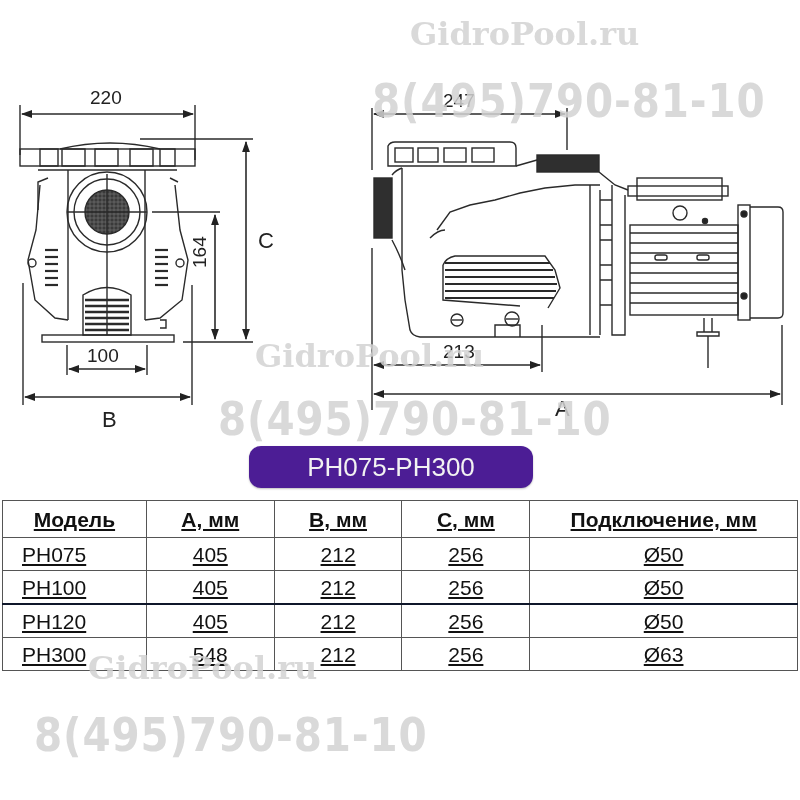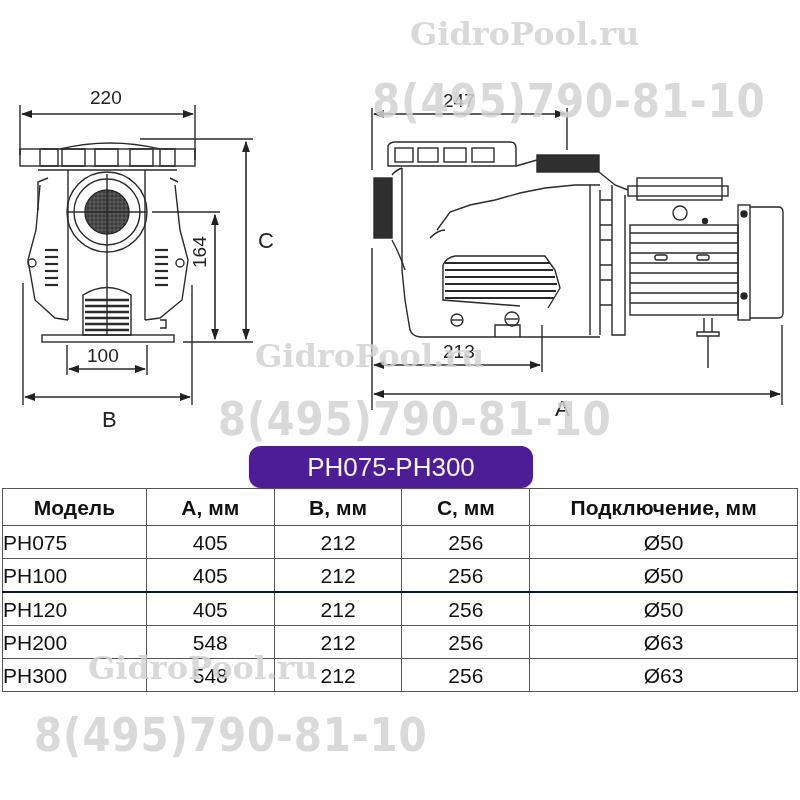--- a/index.html
+++ b/index.html
@@ -4,25 +4,25 @@
 <style>
   html, body { margin: 0; padding: 0; }
   body { width: 800px; height: 800px; background: #ffffff; position: relative; overflow: hidden; font-family: "Liberation Sans", sans-serif; color: #111; }
   svg.draw { position: absolute; left: 0; top: 0; }
   .dim-label { position: absolute; font-family: "Liberation Sans", sans-serif; font-size: 19px; color: #222; line-height: 1; }
   .letter-label { position: absolute; font-family: "Liberation Sans", sans-serif; font-size: 22px; color: #222; line-height: 1; }
   .watermark { position: absolute; font-family: "DejaVu Serif", serif; font-weight: bold; color: #d3d3d3; opacity: 0.85; white-space: nowrap; line-height: 1; pointer-events: none; }
   .wm-site { font-size: 32px; letter-spacing: 0px; }
   .wm-phone { font-family: "DejaVu Sans", sans-serif; font-size: 46px; font-weight: bold; letter-spacing: 1px; transform: scaleX(0.88); transform-origin: left top; }
   .series-badge { position: absolute; left: 249px; top: 446px; width: 284px; height: 42px; background: #4c1d95; border-radius: 12px; color: #f2f2f2; font-family: "Liberation Sans", sans-serif; font-size: 26px; display: flex; align-items: center; justify-content: center; box-shadow: 0 1px 2px rgba(0,0,0,0.25); }
-  table.specs { position: absolute; left: 2px; top: 488px; width: 796px; border-collapse: collapse; font-family: "Liberation Sans", sans-serif; }
+  table.specs { position: absolute; left: 2px; top: 500px; width: 796px; border-collapse: collapse; font-family: "Liberation Sans", sans-serif; text-decoration: underline; }
   table.specs th, table.specs td { border: 1px solid #555; height: 32px; padding: 0; font-size: 21px; line-height: 1; }
   table.specs th { font-weight: bold; height: 36px; font-size: 21px; text-align: center; }
   table.specs td { text-align: center; font-size: 21px; }
-  table.specs td.model { text-align: left; padding-left: 0; }
+  table.specs td.model { text-align: left; padding-left: 19px; }
   table.specs tr.thick td { border-top: 2px solid #0f172a; }
   .c1 { width: 144px; } .c2 { width: 128px; } .c3 { width: 128px; } .c4 { width: 128px; } .c5 { width: 268px; }
 </style>
 </head>
 <body>
 
 <svg class="draw" width="800" height="440" viewBox="0 0 800 440">
   <defs>
     <marker id="arr" viewBox="0 0 10 10" refX="9" refY="5" markerWidth="7" markerHeight="7" orient="auto-start-reverse">
       <path d="M0,1.5 L10,5 L0,8.5 z" fill="#222"></path>
@@ -231,27 +231,20 @@
       <td>Ø50</td>
     </tr>
     <tr class="thick">
       <td class="model">PH120</td>
       <td>405</td>
       <td>212</td>
       <td>256</td>
       <td>Ø50</td>
     </tr>
     <tr>
-      <td class="model">PH200</td>
-      <td>548</td>
-      <td>212</td>
-      <td>256</td>
-      <td>Ø63</td>
-    </tr>
-    <tr>
       <td class="model">PH300</td>
       <td>548</td>
       <td>212</td>
       <td>256</td>
       <td>Ø63</td>
     </tr>
   </tbody>
 </table>
 
 <div class="watermark wm-site" style="left:88px; top:652px;">GidroPool.ru</div>

